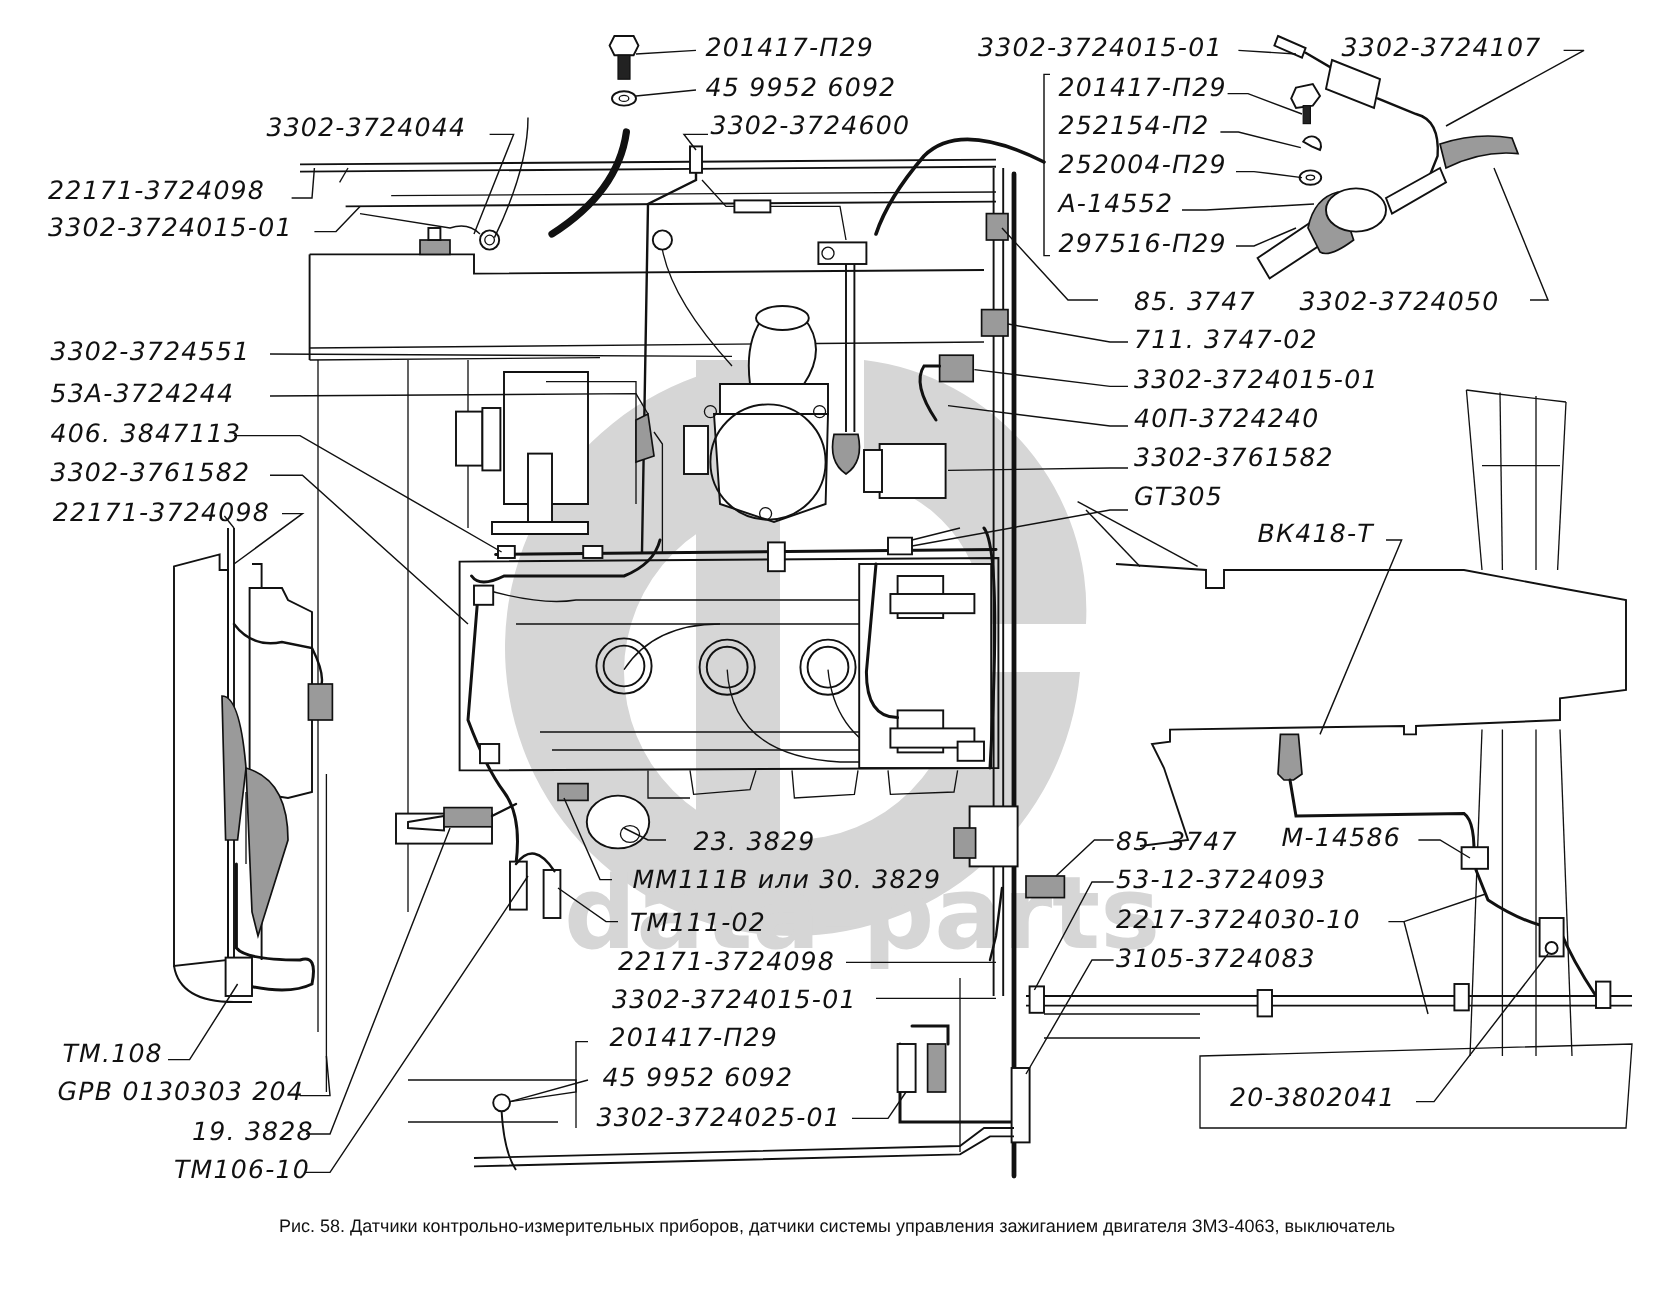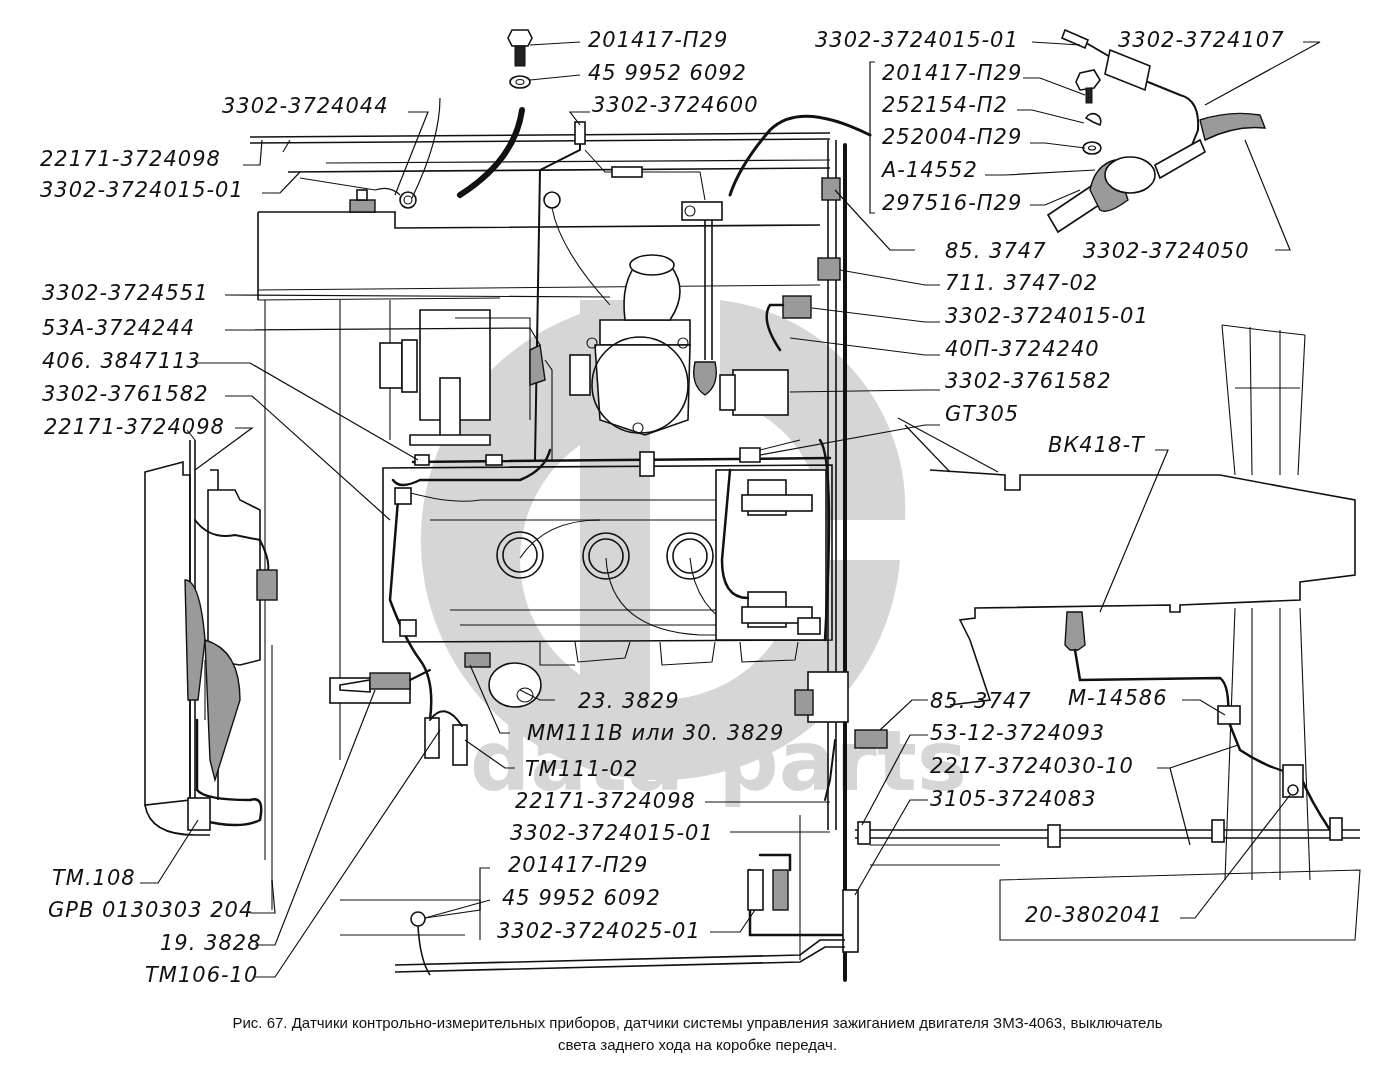--- a/index.html
+++ b/index.html
@@ -366,15 +366,14 @@
     <text class="lbl" x="930" y="708">85. 3747</text>
     <text class="lbl" x="1068" y="705">М-14586</text>
     <text class="lbl" x="930" y="740">53-12-3724093</text>
     <text class="lbl" x="930" y="773">2217-3724030-10</text>
     <text class="lbl" x="930" y="806">3105-3724083</text>
     <text class="lbl" x="1025" y="922">20-3802041</text>
   </g>
 </svg>
 
 <div id="caption">
-  <span>Рис. 67. Датчики контрольно-измерительных приборов, датчики системы управления зажиганием двигателя ЗМЗ-4063, выключатель</span>
-  <span>света заднего хода на коробке передач.</span>
+  <span>Рис. 58. Датчики контрольно-измерительных приборов, датчики системы управления зажиганием двигателя ЗМЗ-4063, выключатель</span>
 </div>
 
 </body></html>

